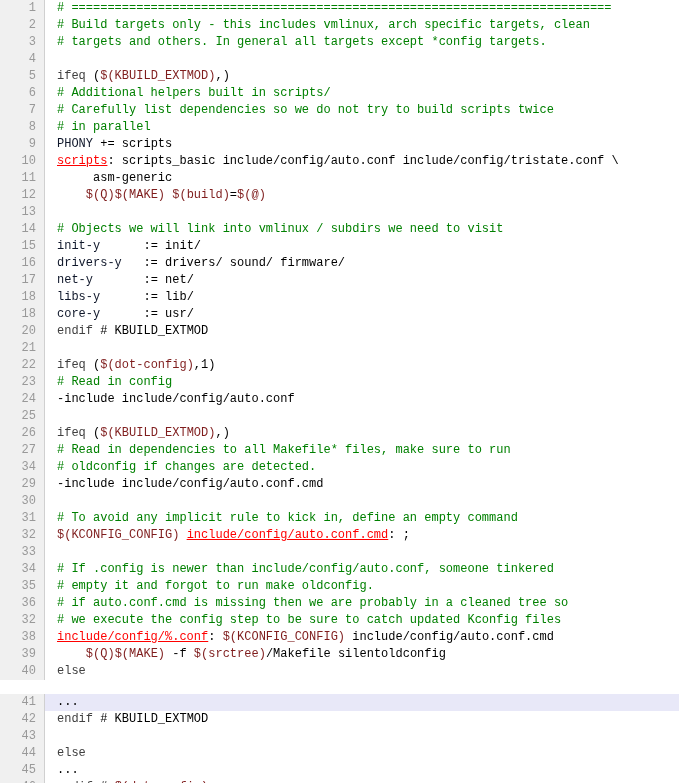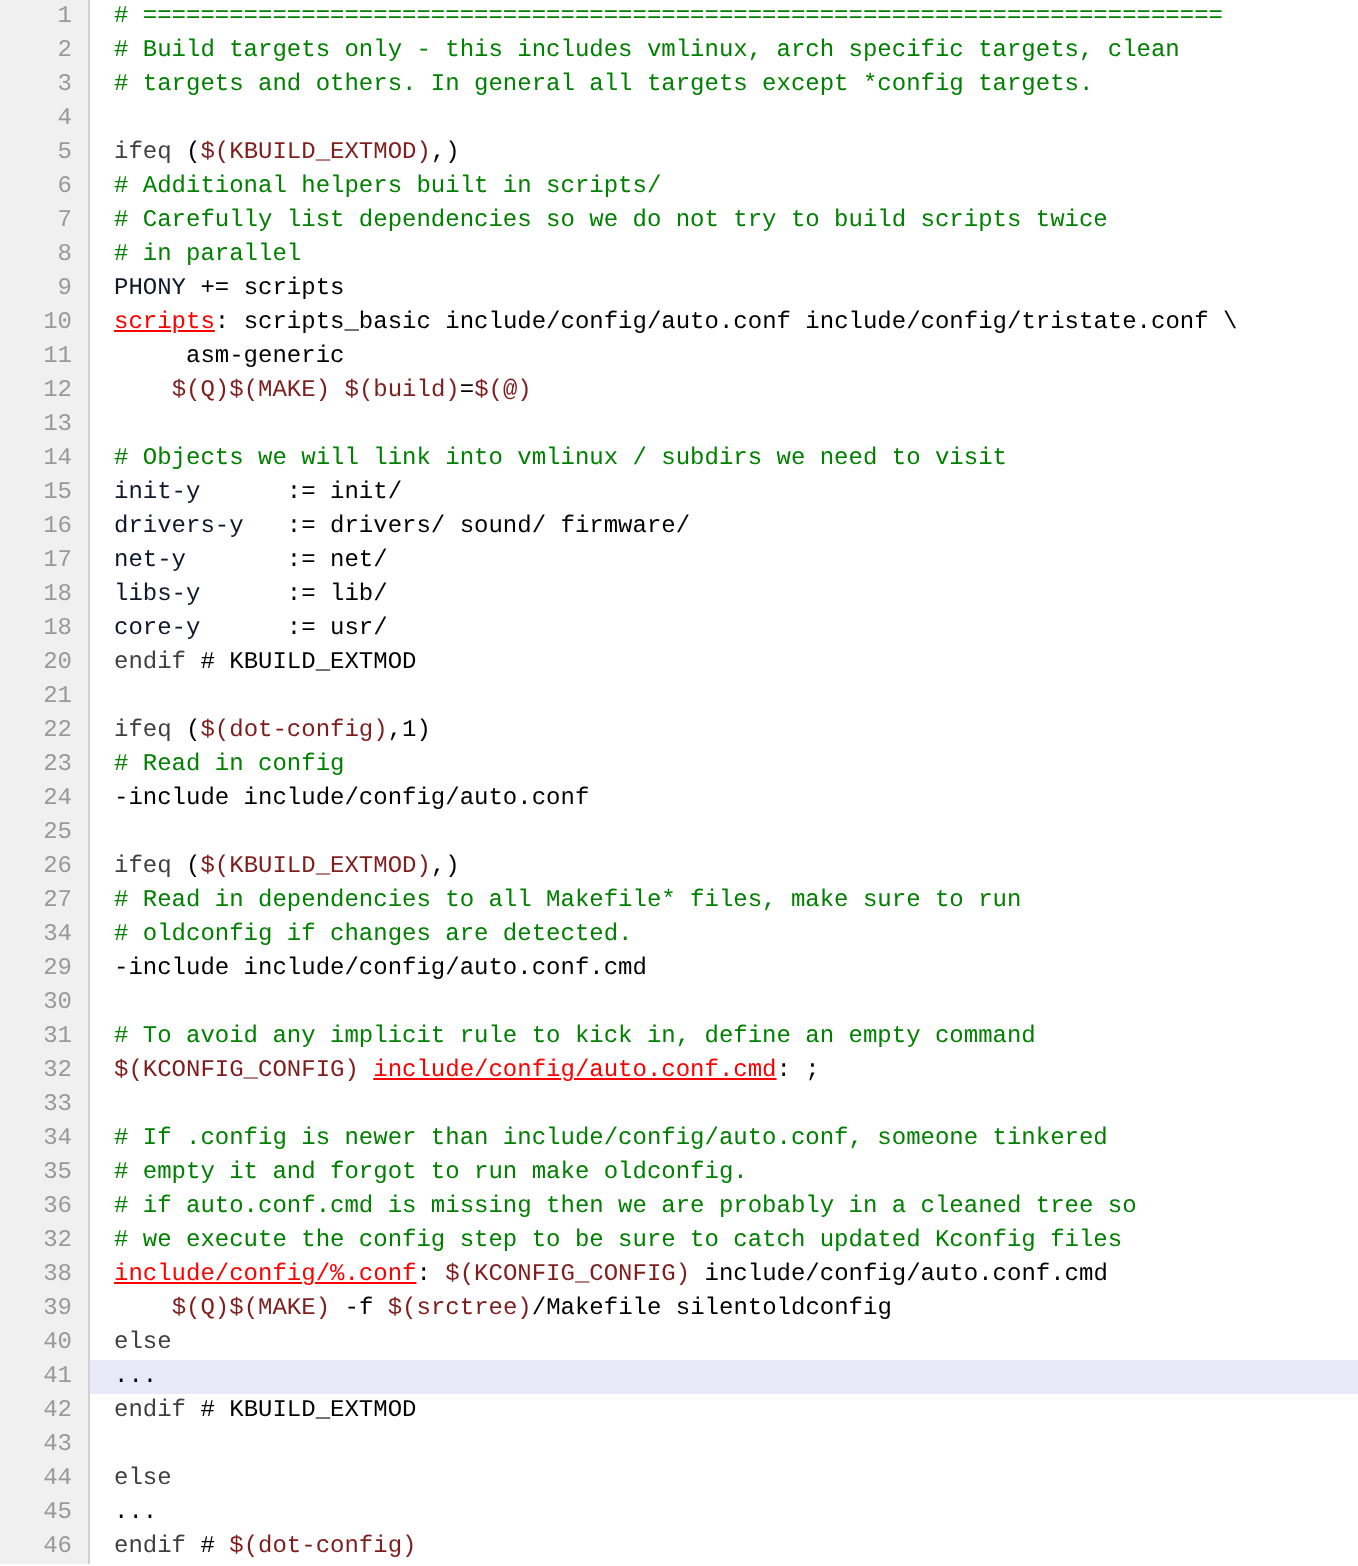--- a/index.html
+++ b/index.html
@@ -14,20 +14,21 @@
     display: flex;
     flex-direction: column;
   }
   .line {
     display: flex;
     height: 17px;
     line-height: 17px;
   }
   .line.highlight {
     background: #e8e8f8;
+    margin-top: 14px;
   }
   .gutter {
     width: 36px;
     text-align: right;
     padding-right: 8px;
     color: #999999;
     background: #f0f0f0;
     border-right: 1px solid #d0d0d0;
     user-select: none;
     flex-shrink: 0;

